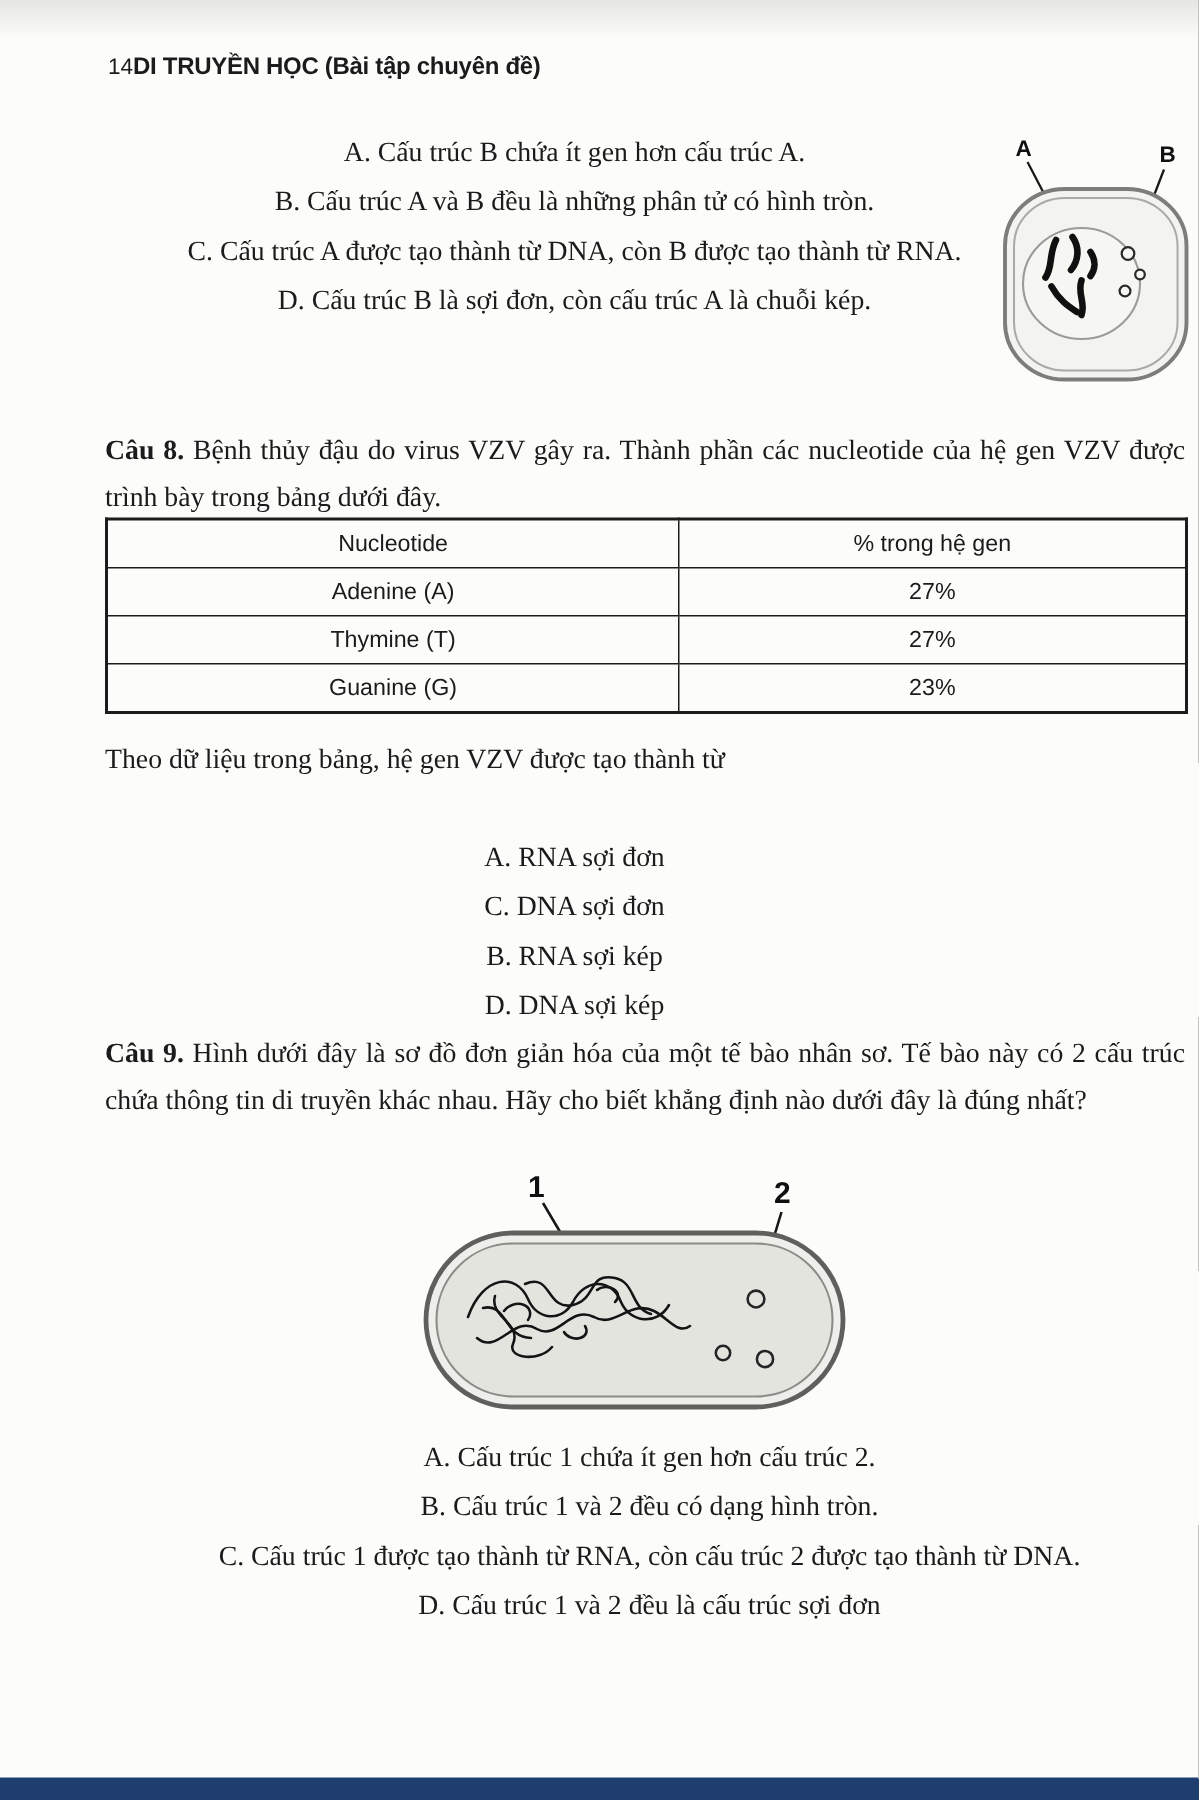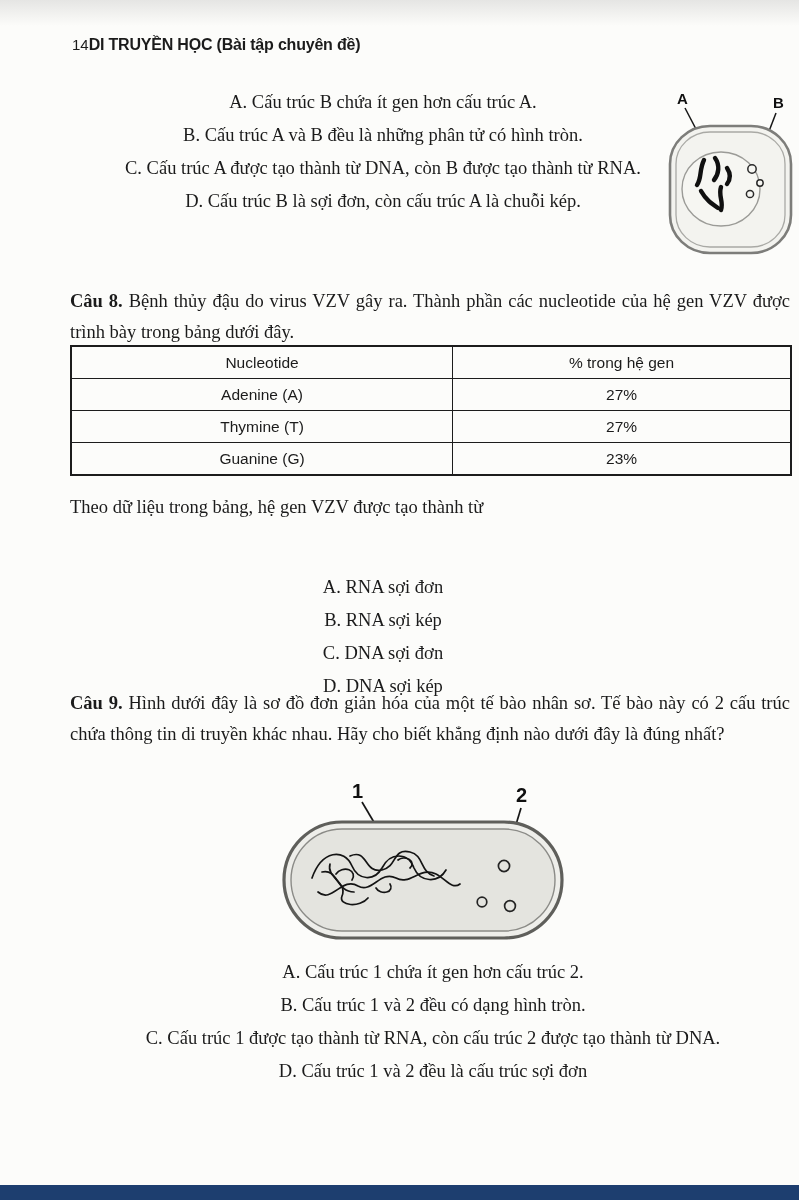--- a/index.html
+++ b/index.html
@@ -24,21 +24,21 @@
   }
   .page-number { font-size:15px; }
   .page-title  { font-size:16px; font-weight:bold; letter-spacing:-0.2px; }
 
   .options {
     list-style:none; margin:0; padding:0;
     position:absolute; font-size:18.5px;
   }
   .options li { padding-left:30px; text-indent:-30px; line-height:33px;text-align:center; }
   .q7-options { top:86px;  left:103px; width:560px; }
-  .q8-options { top:571px; left:103px; width:560px; }
+  .q8-options { top:556px; left:103px; width:560px; }
   .q9-options { top:956px; left:103px; width:660px; }
 
   .para {
     position:absolute; margin:0;
     font-size:18.5px; line-height:30.5px; text-align:justify;
   }
   .para b { font-weight:bold; }
   .q8-intro   { top:286px; left:70px; width:720px; }
   .q8-leadout { top:492px; left:70px; width:720px; text-align:left; }
   .q9-intro   { top:688px; left:70px; width:720px; }
@@ -144,22 +144,22 @@
         <td>Guanine (G)</td>
         <td>23%</td>
       </tr>
     </tbody>
   </table>
 
   <p class="para q8-leadout">Theo dữ liệu trong bảng, hệ gen VZV được tạo thành từ</p>
 
   <ul class="options q8-options">
     <li>A. RNA sợi đơn</li>
+    <li>C. DNA sợi đơn</li>
     <li>B. RNA sợi kép</li>
-    <li>C. DNA sợi đơn</li>
     <li>D. DNA sợi kép</li>
   </ul>
 
   <p class="para q9-intro">
     <b>Câu 9.</b><span> Hình dưới đây là sơ đồ đơn giản hóa của một tế bào nhân sơ. Tế bào này có 2 cấu trúc chứa thông tin di truyền khác nhau. Hãy cho biết khẳng định nào dưới đây là đúng nhất?</span>
   </p>
 
   <figure class="prokaryote-figure">
     <svg viewBox="0 0 300 172" width="300" height="172">
       <text x="74" y="22" class="fig-label big">1</text>

